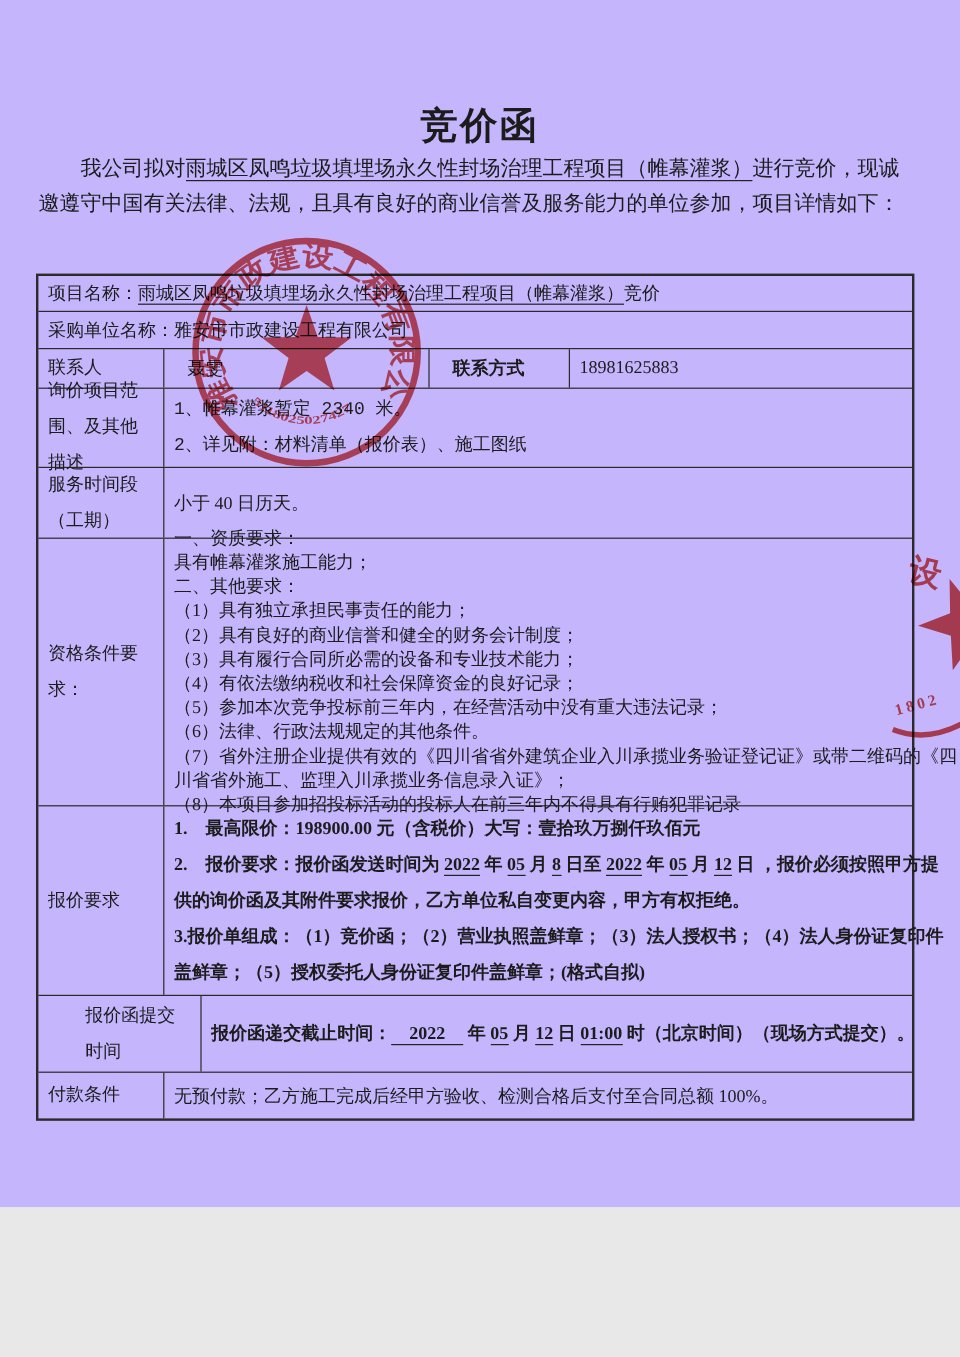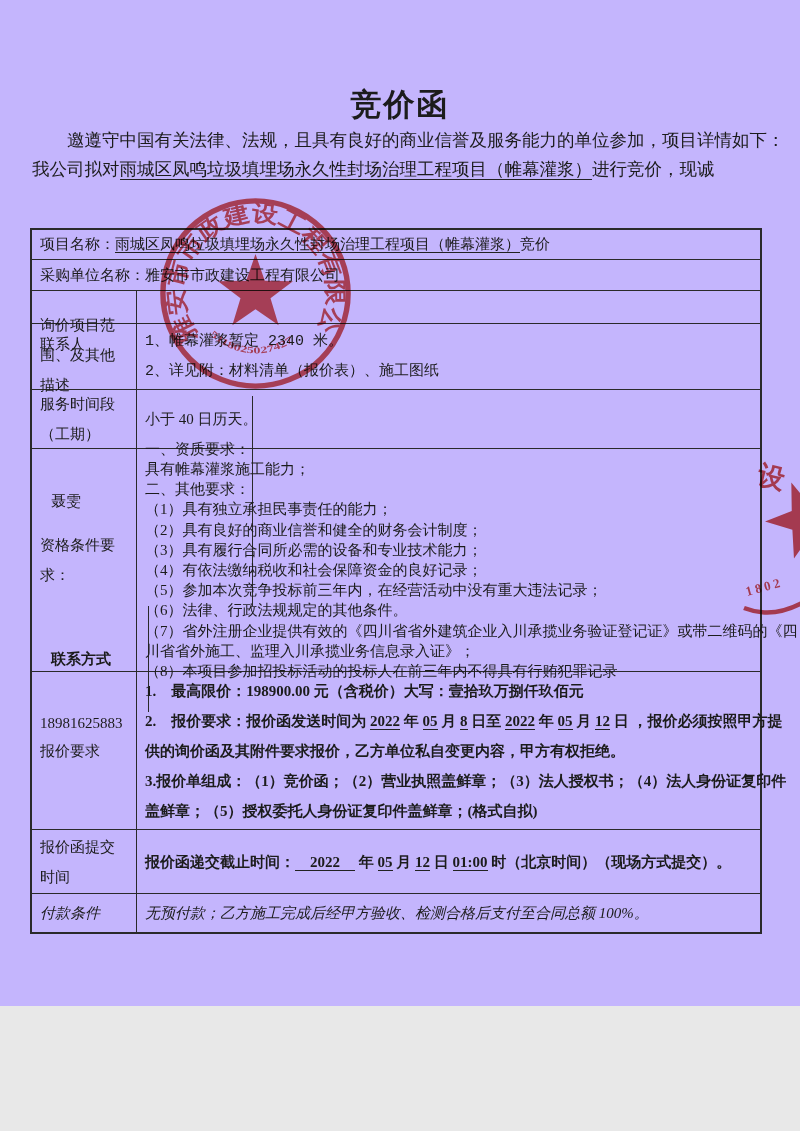--- a/index.html
+++ b/index.html
@@ -32,27 +32,27 @@
     box-sizing:border-box;
   }
   .trow{display:flex;border-bottom:1.5px solid #2a2a2a;box-sizing:border-box;}
   .trow:last-child{border-bottom:none;}
   .cell{box-sizing:border-box;padding:3px 8px;display:flex;flex-direction:column;justify-content:center;}
   .lbl{width:105px;flex:0 0 105px;border-right:1.5px solid #2a2a2a;line-height:30px;}
   .val{flex:1 1 auto;}
   .c-fix{border-right:1.5px solid #2a2a2a;margin-left:11px;}
   .r1{height:30px;}
   .r2{height:31px;}
-  .r3{height:33px;flex-direction:column;}
+  .r3{height:33px;}
   .r4{height:66px;font-family:Liberation Mono, monospace;}
   .r5{height:59px;}
   .r6{height:223px;}
   .r7{height:158px;}
-  .r8{height:64px;}
-  .r9{height:38px;font-style:italic;}
+  .r8{height:64px;padding-left:31px;}
+  .r9{height:38px;}
   .r3 .cell{justify-content:center;}
   .w210{width:210px;flex:0 0 210px;}
   .w106{width:106px;flex:0 0 106px;font-weight:bold;}
   .lines30 .pline{line-height:30px;}
   .lines20 .pline{line-height:20.2px;}
   .lines30f .pline{line-height:30px;font-weight:bold;}
   .full-row .cell{width:100%;}
   .pline{white-space:nowrap;}
   .pline.wrapok{white-space:normal;}
   
@@ -71,22 +71,22 @@
   .seal-text{fill:#cf3231;font-weight:bold;}
 </style>
 </head>
 <body>
 
 <div class="page">
 
   <div class="doc-title">竞价函</div>
 
   <div class="intro">
+      <div class="pline"><span>我公司拟对</span><span class="u">雨城区凤鸣垃圾填埋场永久性封场治理工程项目（帷幕灌浆）</span><span>进行竞价，现诚</span></div>
       <div class="pline"><span>邀遵守中国有关法律、法规，且具有良好的商业信誉及服务能力的单位参加，项目详情如下：</span></div>
-      <div class="pline"><span>我公司拟对</span><span class="u">雨城区凤鸣垃圾填埋场永久性封场治理工程项目（帷幕灌浆）</span><span>进行竞价，现诚</span></div>
     </div>
 
   <div class="qtable">
 
     <div class="trow r1 full-row">
       <div class="cell val">
           <div class="pline"><span>项目名称：</span><span class="u">雨城区凤鸣垃圾填埋场永久性封场治理工程项目（帷幕灌浆）</span><span>竞价</span></div>
         </div>
     </div>
 

